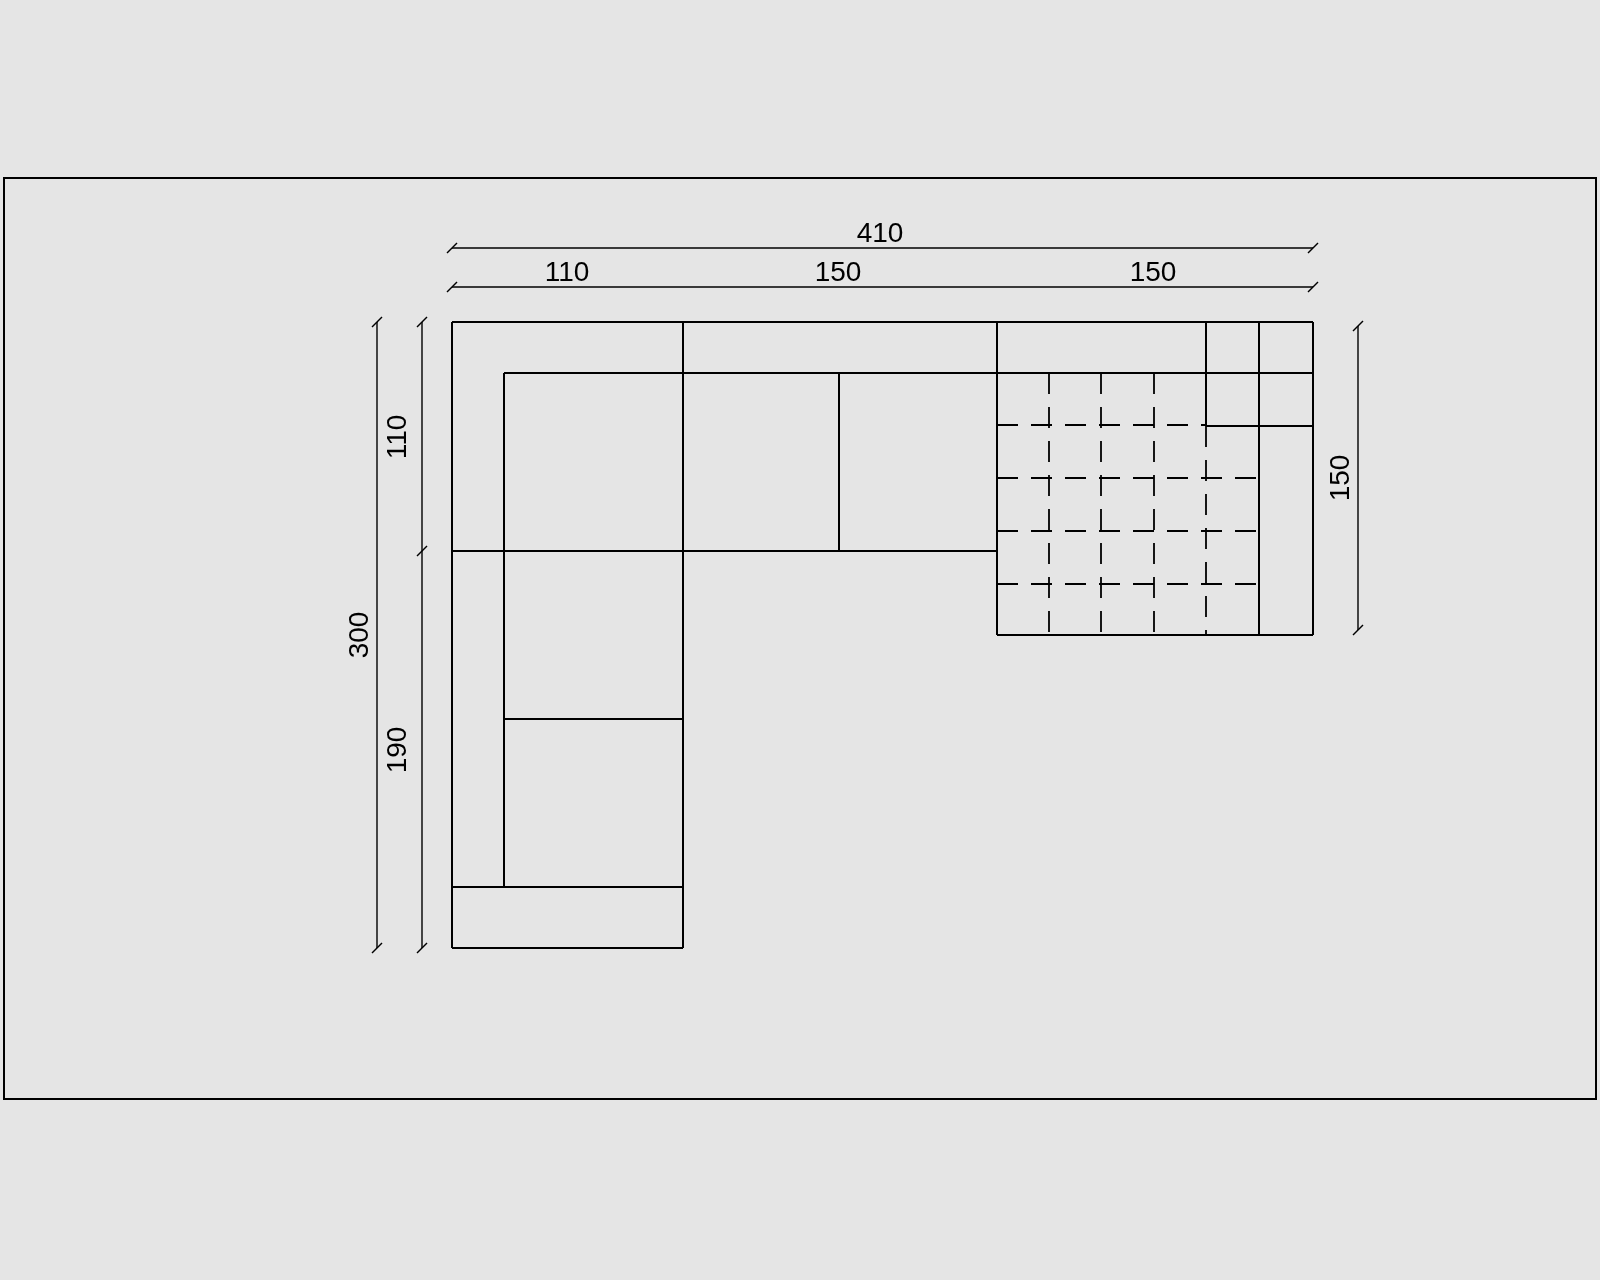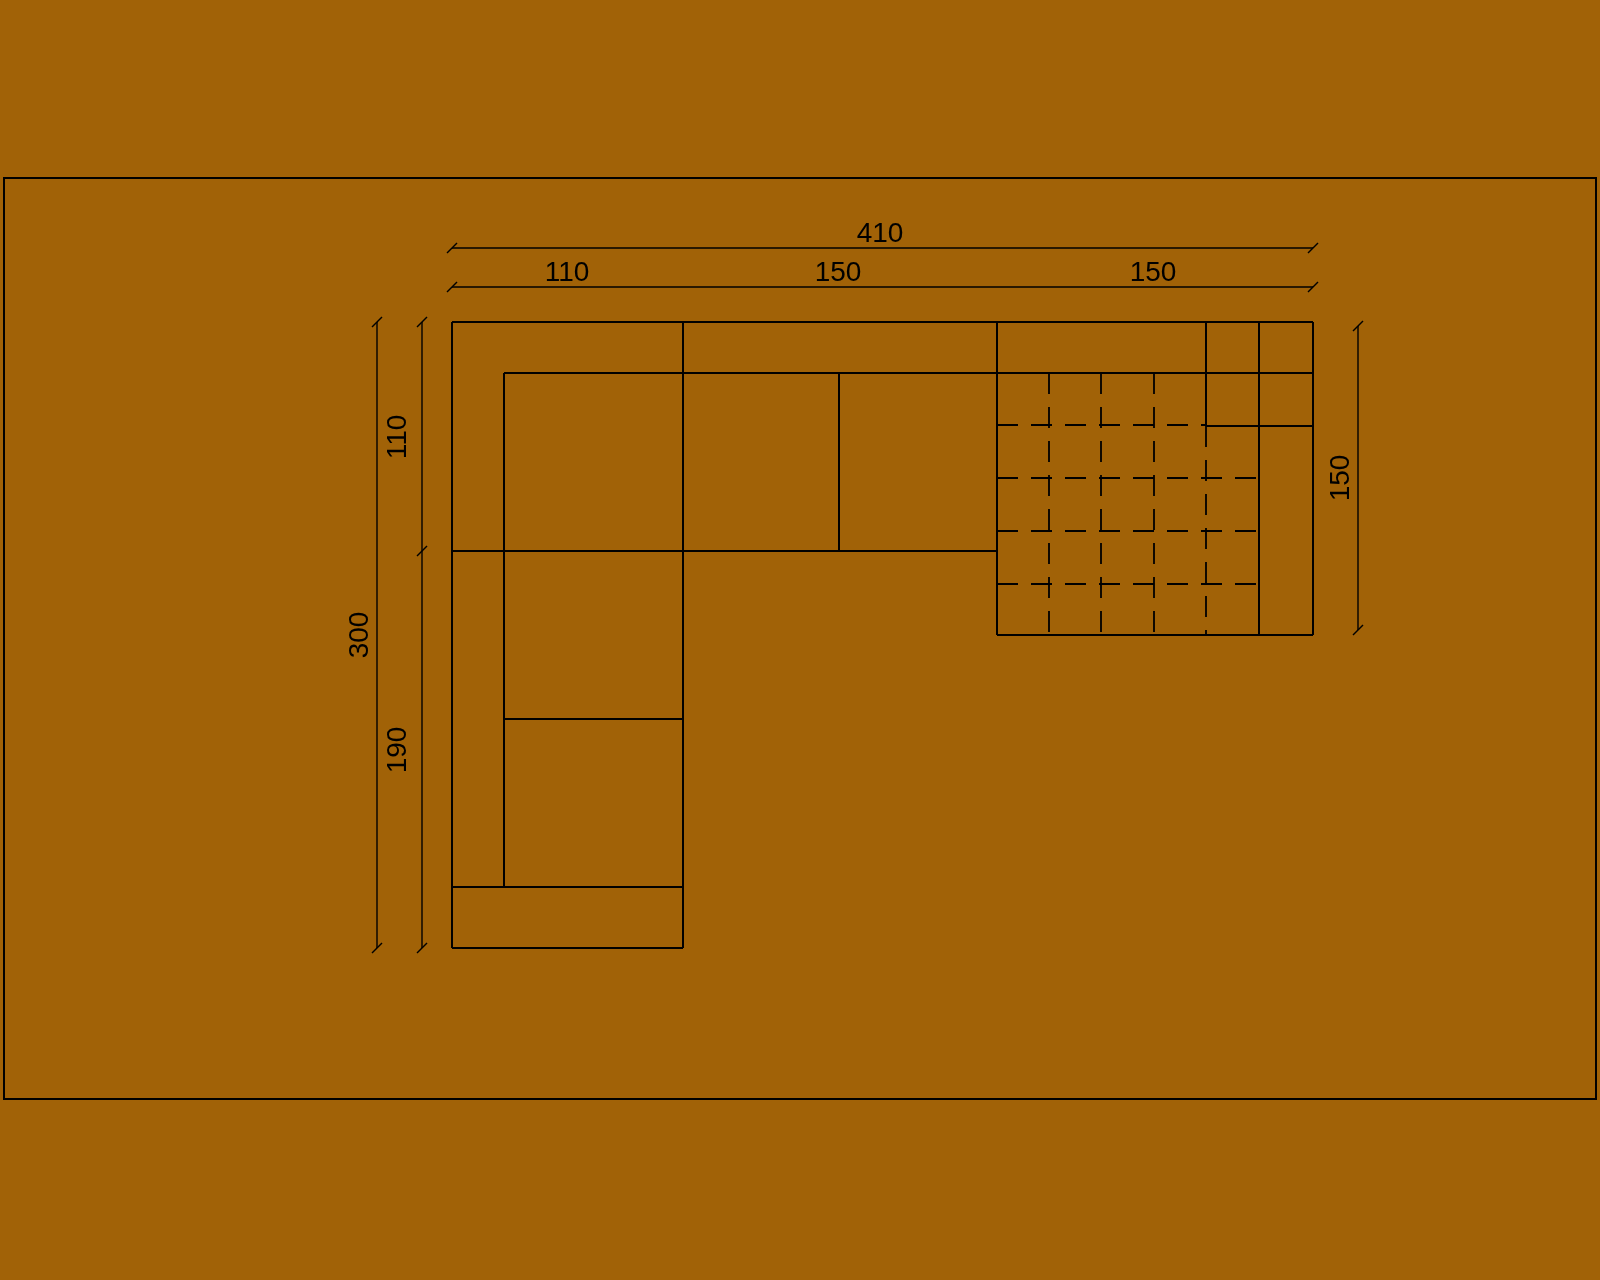--- a/index.html
+++ b/index.html
@@ -8,21 +8,21 @@
     background: #ffffff;
     width: 1600px;
     height: 1280px;
     overflow: hidden;
     font-family: "Liberation Sans", sans-serif;
   }
   #stage {
     position: relative;
     width: 1600px;
     height: 1280px;
-    background: #a16207;
+    background: #e5e5e5;
   }
   svg text {
     font-family: "Liberation Sans", "DejaVu Sans", sans-serif;
     fill: #000000;
   }
 </style>
 </head>
 <body>
 
 <div id="stage">

